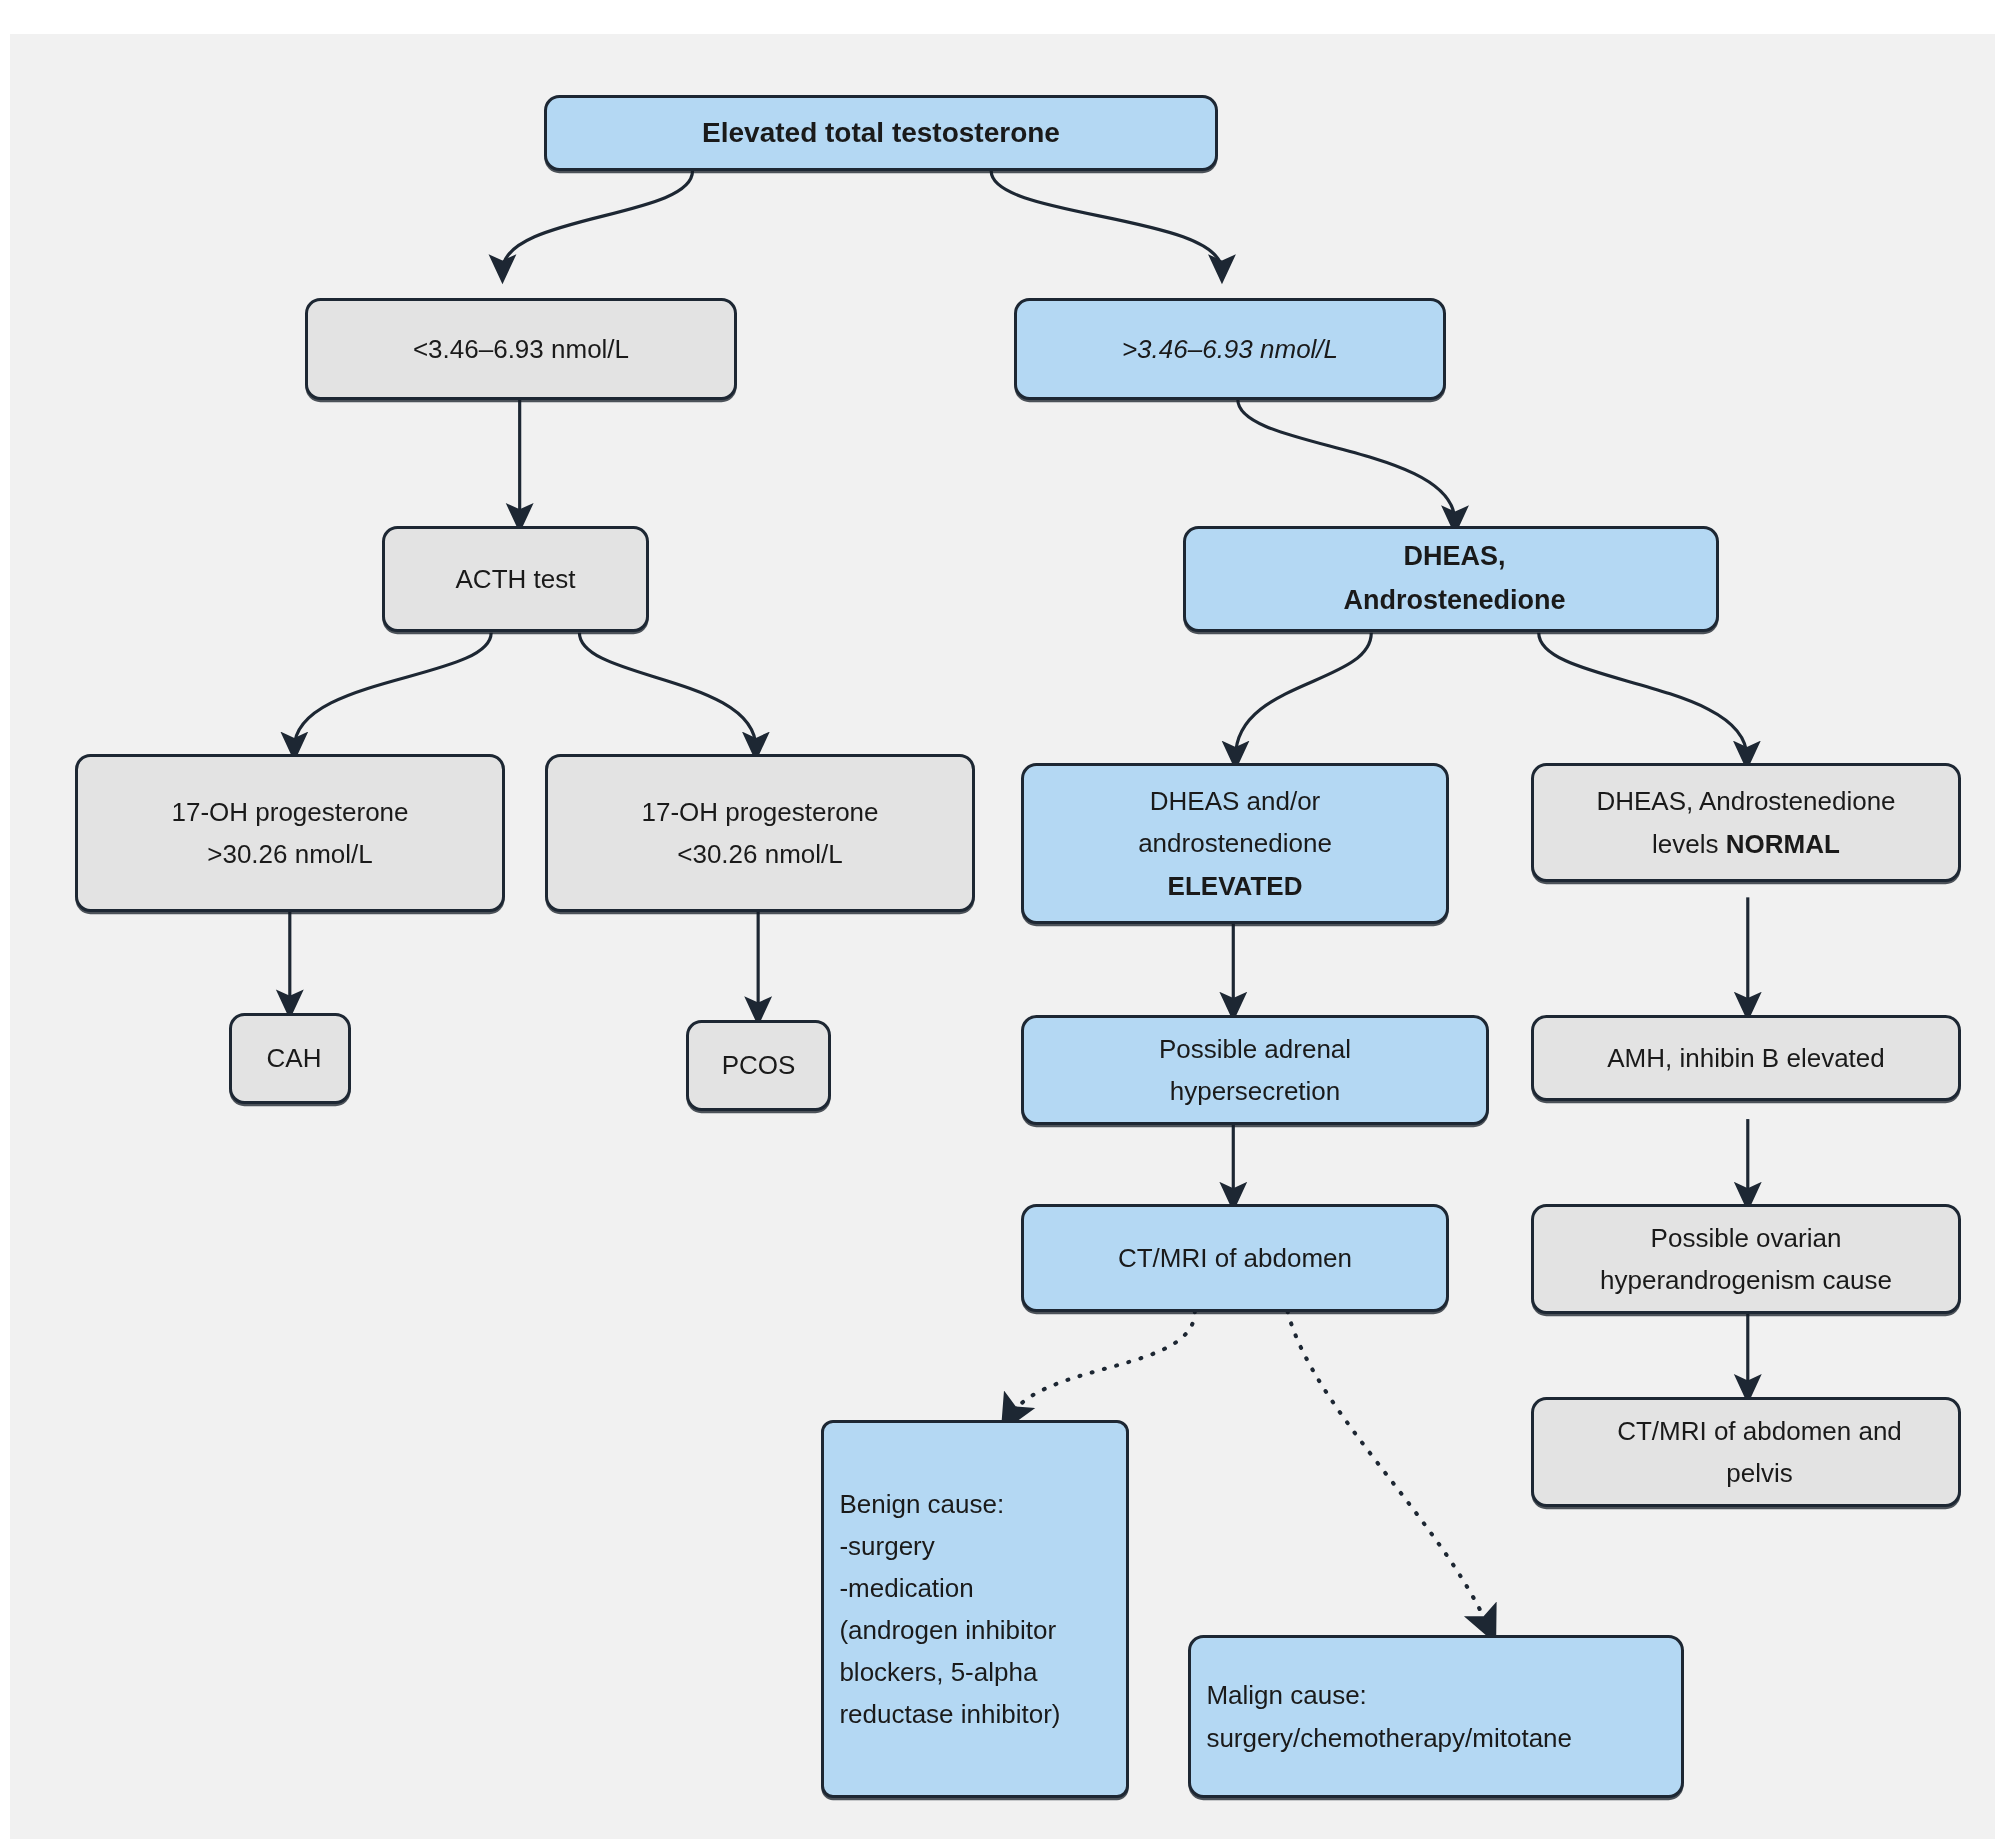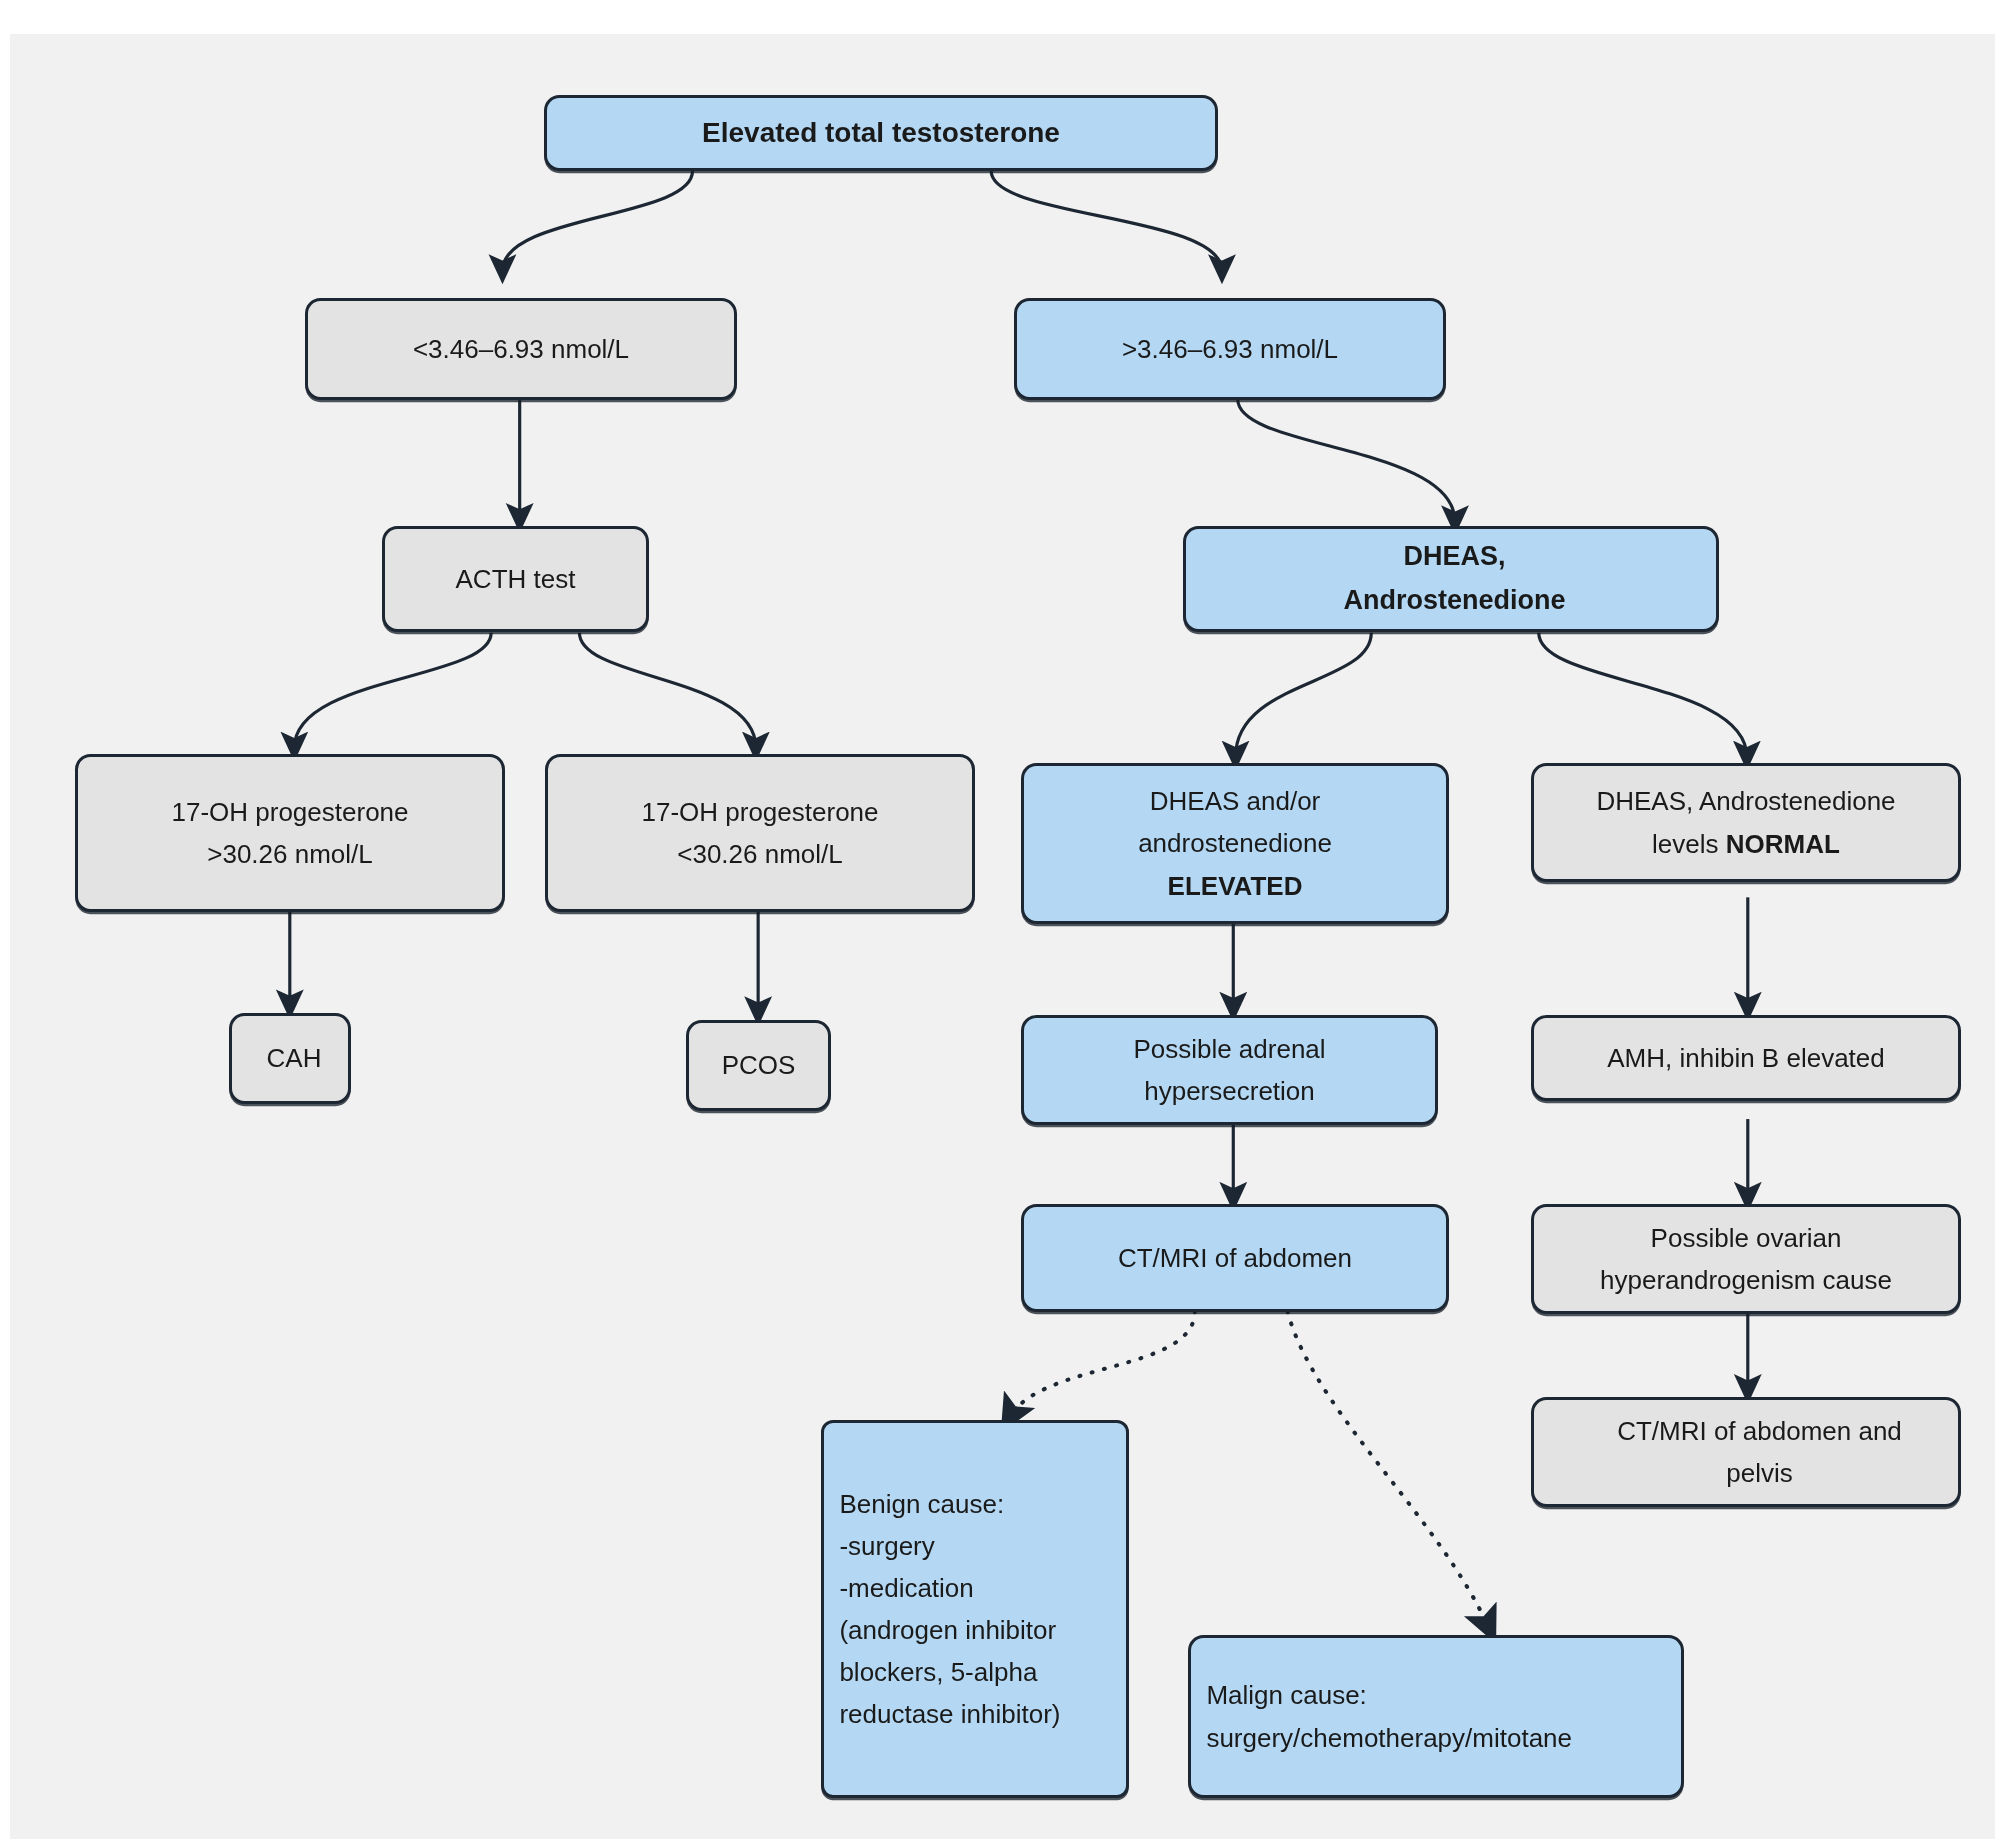--- a/index.html
+++ b/index.html
@@ -113,21 +113,21 @@
   </svg>
 
   <div class="node blue fs-title" style="left:544px; top:71px; width:674px; height:76px;">
     <span class="txt">Elevated total testosterone</span>
   </div>
 
   <div class="node gray fs-base" style="left:305px; top:274px; width:432px; height:102px;">
     <span class="txt">&lt;3.46–6.93 nmol/L</span>
   </div>
 
-  <div class="node blue fs-base" style="left:1014px; top:274px; width:432px; height:102px;">
+  <div class="node blue fs-base" style="left:1014px; top:274px; width:432px; height:102px;font-style:italic;">
     <span class="txt">&gt;3.46–6.93 nmol/L</span>
   </div>
 
   <div class="node gray fs-base" style="left:382px; top:502px; width:267px; height:106px;">
     <span class="txt">ACTH test</span>
   </div>
 
   <div class="node blue fs-hdr" style="left:1183px; top:502px; width:536px; height:106px;">
     <span class="txt">
       <span>DHEAS,</span><br>
@@ -165,21 +165,21 @@
   </div>
 
   <div class="node gray fs-base" style="left:229px; top:989px; width:122px; height:91px;padding-left:8px;">
     <span class="txt">CAH</span>
   </div>
 
   <div class="node gray fs-base" style="left:686px; top:996px; width:145px; height:91px;">
     <span class="txt">PCOS</span>
   </div>
 
-  <div class="node blue fs-base" style="left:1021px; top:991px; width:417px; height:110px;text-align:center;">
+  <div class="node blue fs-base" style="left:1021px; top:991px; width:468px; height:110px;text-align:center;">
     <span class="txt">
       <span>Possible adrenal</span><br>
       <span>hypersecretion</span>
     </span>
   </div>
 
   <div class="node gray fs-base" style="left:1531px; top:991px; width:430px; height:86px;">
     <span class="txt">AMH, inhibin B elevated</span>
   </div>
 

